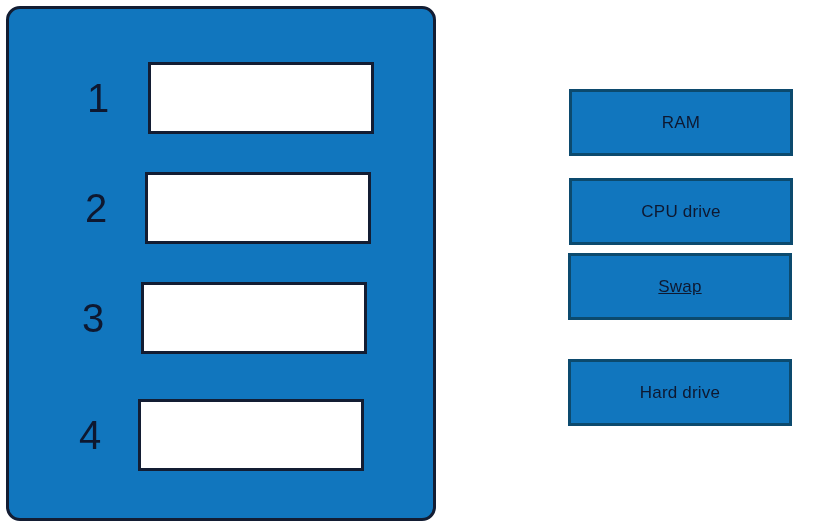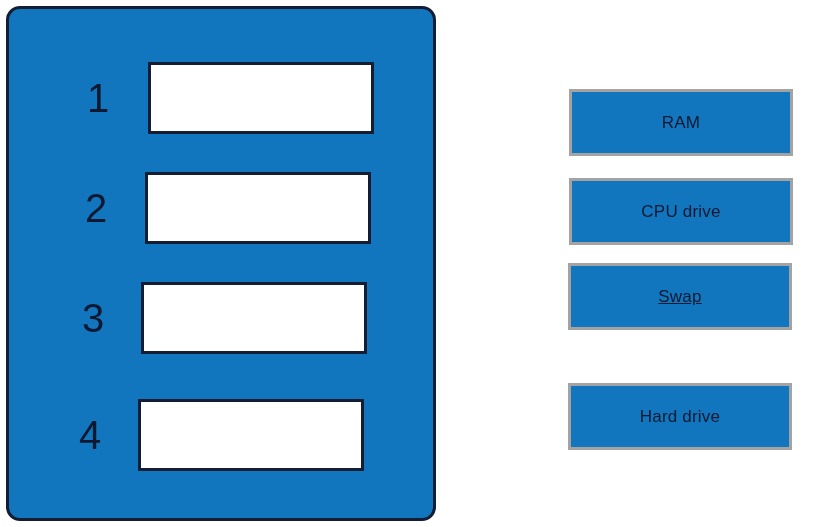--- a/index.html
+++ b/index.html
@@ -79,33 +79,33 @@
     width: 225px;
     height: 337px;
   }
   .option-tile {
     position: absolute;
     left: 0;
     width: 224px;
     height: 67px;
     box-sizing: border-box;
     background: #1176be;
-    border: 3px solid #a3a3a3;
+    border: 3px solid #0c4a6e;
     color: #0e1830;
     font-size: 17px;
     font-weight: 400;
     display: flex;
     align-items: center;
     justify-content: center;
     letter-spacing: 0.2px;
   }
   .option-tile.o1 { top: 0px;   left: 1px; }
   .option-tile.o2 { top: 89px;  left: 1px; }
-  .option-tile.o3 { top: 174px; left: 0px; text-decoration: underline; }
-  .option-tile.o4 { top: 270px; left: 0px; margin-top: 24px; }
+  .option-tile.o3 { top: 164px; left: 0px; text-decoration: underline; }
+  .option-tile.o4 { top: 270px; left: 0px; }
 </style>
 </head>
 <body>
 
 <div id="drop-panel">
 
   <div class="slot-row r1">
     <div class="slot-number">1</div>
     <div class="dropzone"></div>
   </div>

